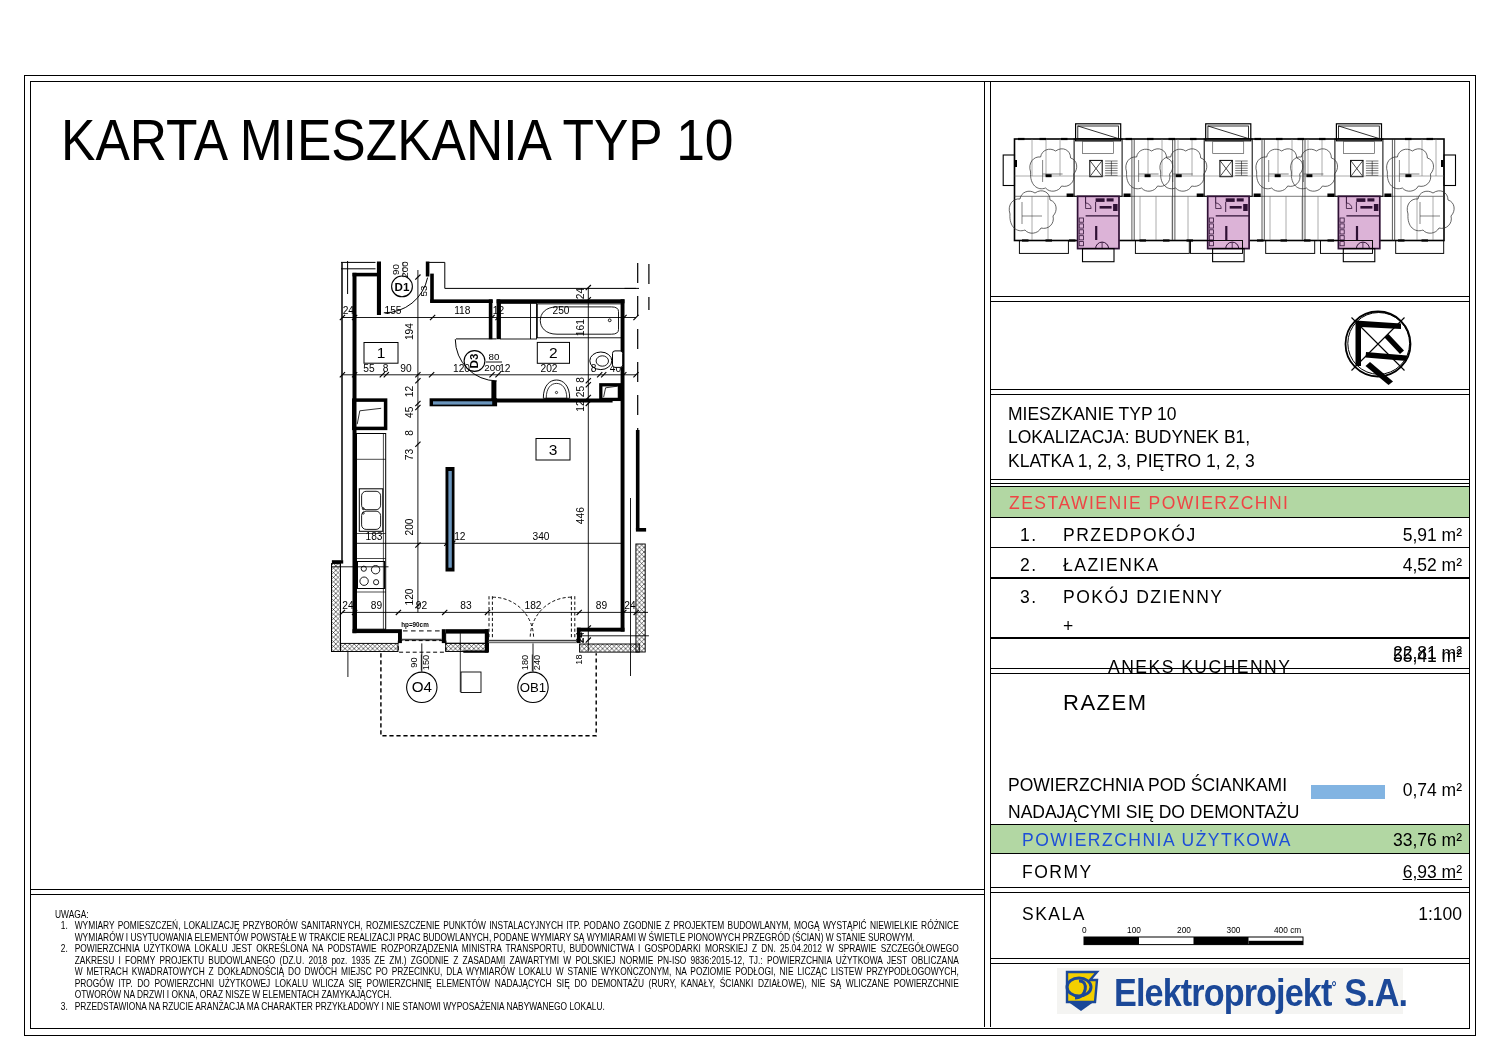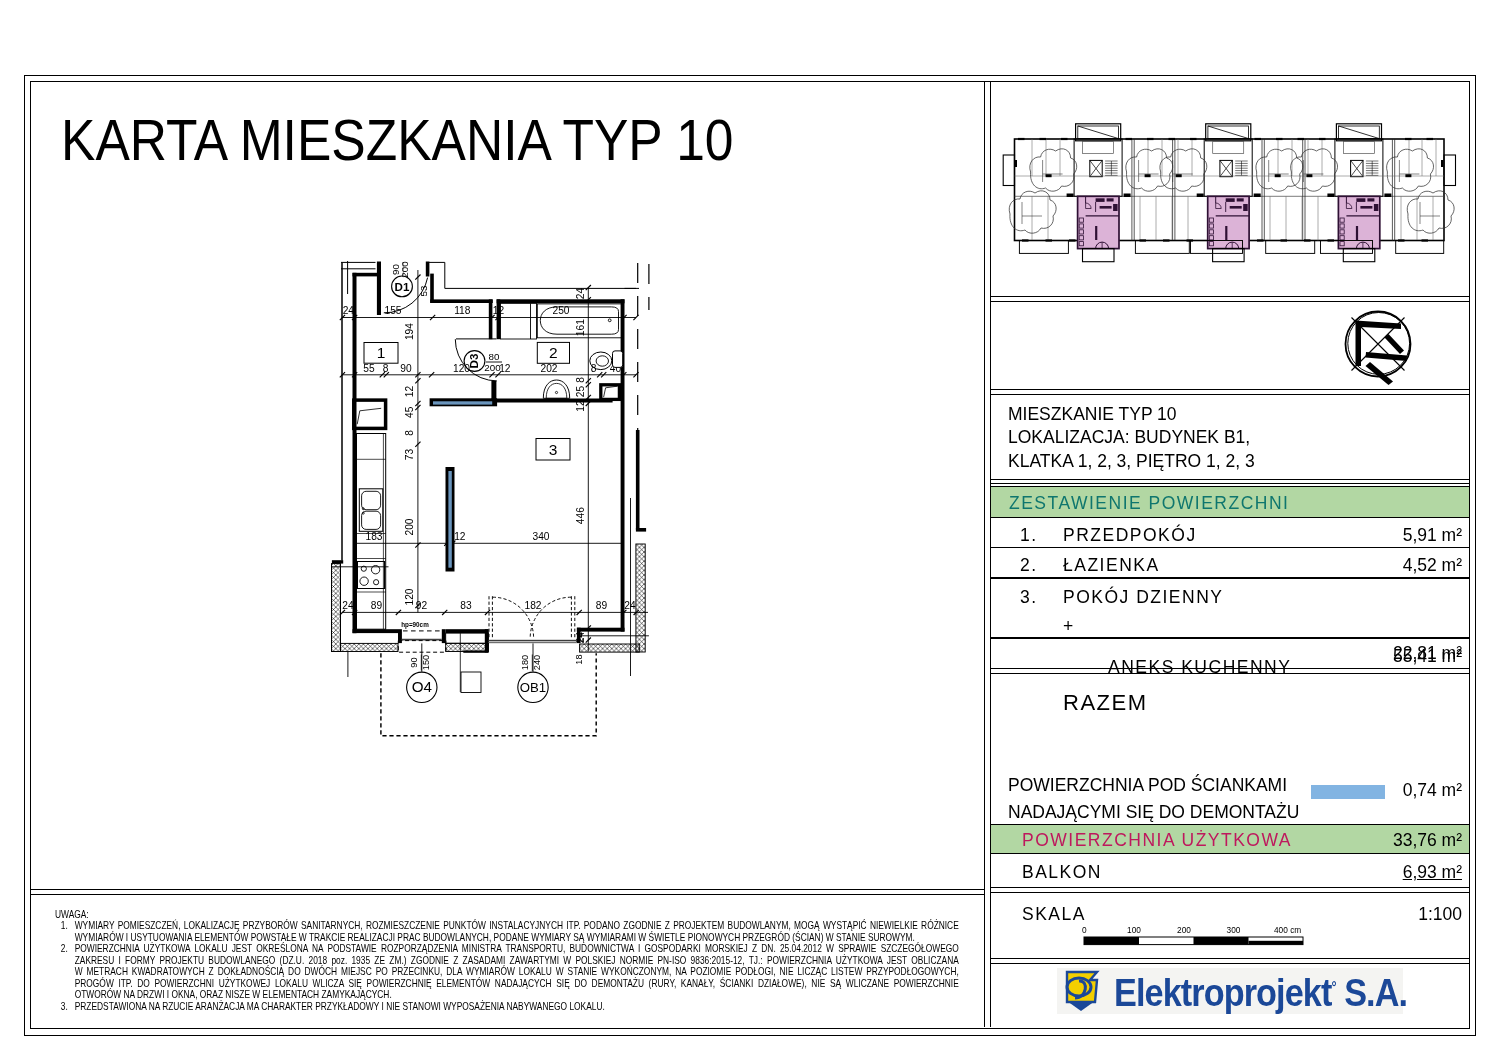--- a/index.html
+++ b/index.html
@@ -24,21 +24,21 @@
 <div class="ln" style="left:991px;top:296px;width:478px;height:1.4px;"></div>
 <div class="ln" style="left:991px;top:300.5px;width:478px;height:1.4px;"></div>
 <div class="ln" style="left:991px;top:389px;width:478px;height:1.4px;"></div>
 <div class="ln" style="left:991px;top:393.5px;width:478px;height:1.4px;"></div>
 <div class="ln" style="left:991px;top:478.6px;width:478px;height:1.4px;"></div>
 <div class="ln" style="left:991px;top:482.6px;width:478px;height:1.4px;"></div>
 
 <div class="abs" style="left:1008px;top:403px;font-size:17.5px;line-height:23.4px;">MIESZKANIE TYP 10<br>LOKALIZACJA: BUDYNEK B1,<br>KLATKA 1, 2, 3, PIĘTRO 1, 2, 3</div>
 
 <div class="abs" style="left:991px;top:485.8px;width:478px;height:32.7px;background:#b2d7a3;border-top:1.4px solid #000;border-bottom:1.4px solid #000;box-sizing:border-box;"></div>
-<div class="abs rp" style="left:1009px;top:492.5px;font-size:17.5px;color:#0f766e;">ZESTAWIENIE POWIERZCHNI</div>
+<div class="abs rp" style="left:1009px;top:492.5px;font-size:17.5px;color:#ef4444;">ZESTAWIENIE POWIERZCHNI</div>
 
 <div class="abs rp" style="left:1020px;top:524.7px;font-size:17.5px;">1.</div>
 <div class="abs rp" style="left:1063px;top:524.7px;font-size:17.5px;">PRZEDPOKÓJ</div>
 <div class="abs" style="left:1262px;top:524.7px;width:200px;font-size:17.5px;text-align:right;">5,91 m²</div>
 <div class="ln" style="left:991px;top:546.8px;width:478px;height:1.6px;"></div>
 
 <div class="abs rp" style="left:1020px;top:555.4px;font-size:17.5px;">2.</div>
 <div class="abs rp" style="left:1063px;top:555.4px;font-size:17.5px;">ŁAZIENKA</div>
 <div class="abs" style="left:1262px;top:555.4px;width:200px;font-size:17.5px;text-align:right;">4,52 m²</div>
 <div class="ln" style="left:991px;top:577.4px;width:478px;height:1.6px;"></div>
@@ -53,24 +53,24 @@
 <div class="abs rp" style="left:1063px;top:645.8px;font-size:22px;margin-top:44px;">RAZEM</div>
 <div class="abs" style="left:1262px;top:645.8px;width:200px;font-size:17.5px;text-align:right;">55,41 m²</div>
 <div class="ln" style="left:991px;top:667.7px;width:478px;height:1.4px;"></div>
 <div class="ln" style="left:991px;top:672.5px;width:478px;height:1.4px;"></div>
 
 <div class="abs" style="left:1008px;top:771.5px;font-size:17.5px;line-height:27px;">POWIERZCHNIA POD ŚCIANKAMI<br>NADAJĄCYMI SIĘ DO DEMONTAŻU</div>
 <div class="abs" style="left:1311px;top:785px;width:74px;height:14px;background:#82b4e2;"></div>
 <div class="abs" style="left:1262px;top:779.5px;width:200px;font-size:17.5px;text-align:right;">0,74 m²</div>
 
 <div class="abs" style="left:991px;top:824.3px;width:478px;height:30px;background:#b2d7a3;border-top:1.4px solid #000;border-bottom:1.4px solid #000;box-sizing:border-box;"></div>
-<div class="abs rp" style="left:1022px;top:829.9px;font-size:17.5px;color:#be185d;">POWIERZCHNIA UŻYTKOWA</div>
+<div class="abs rp" style="left:1022px;top:829.9px;font-size:17.5px;color:#1d4ed8;">POWIERZCHNIA UŻYTKOWA</div>
 <div class="abs" style="left:1262px;top:829.9px;width:200px;font-size:17.5px;text-align:right;">33,76 m²</div>
 
-<div class="abs rp" style="left:1022px;top:861.7px;font-size:17.5px;">BALKON</div>
+<div class="abs rp" style="left:1022px;top:861.7px;font-size:17.5px;">FORMY</div>
 <div class="abs" style="left:1262px;top:861.7px;width:200px;font-size:17.5px;text-align:right;text-decoration:underline;">6,93 m²</div>
 <div class="ln" style="left:991px;top:886.7px;width:478px;height:1.4px;"></div>
 <div class="ln" style="left:991px;top:891.8px;width:478px;height:1.4px;"></div>
 
 <div class="abs rp" style="left:1022px;top:903.9px;font-size:17.5px;">SKALA</div>
 <div class="abs" style="left:1262px;top:903.9px;width:200px;font-size:17.5px;text-align:right;">1:100</div>
 <div class="ln" style="left:991px;top:957.9px;width:478px;height:1.4px;"></div>
 <div class="ln" style="left:991px;top:963px;width:478px;height:1.4px;"></div>
 
 <svg class="abs" style="left:1075px;top:924px;" width="240" height="26" viewBox="0 0 240 26">

